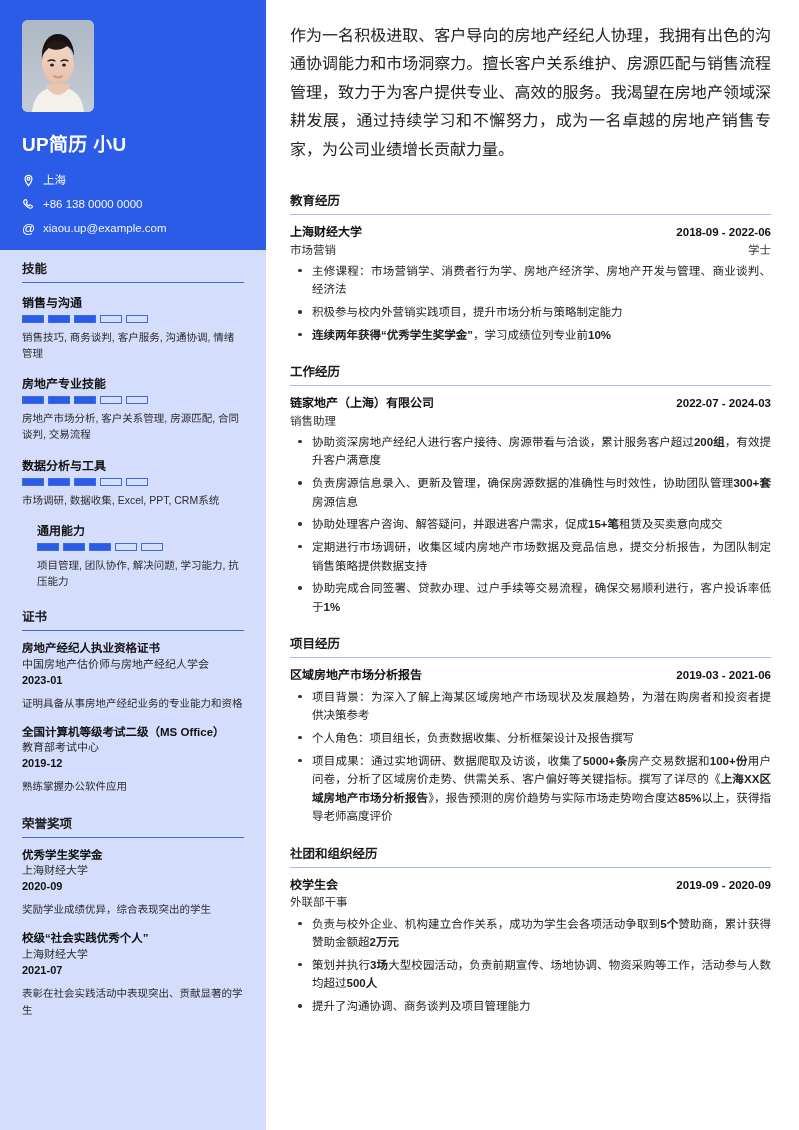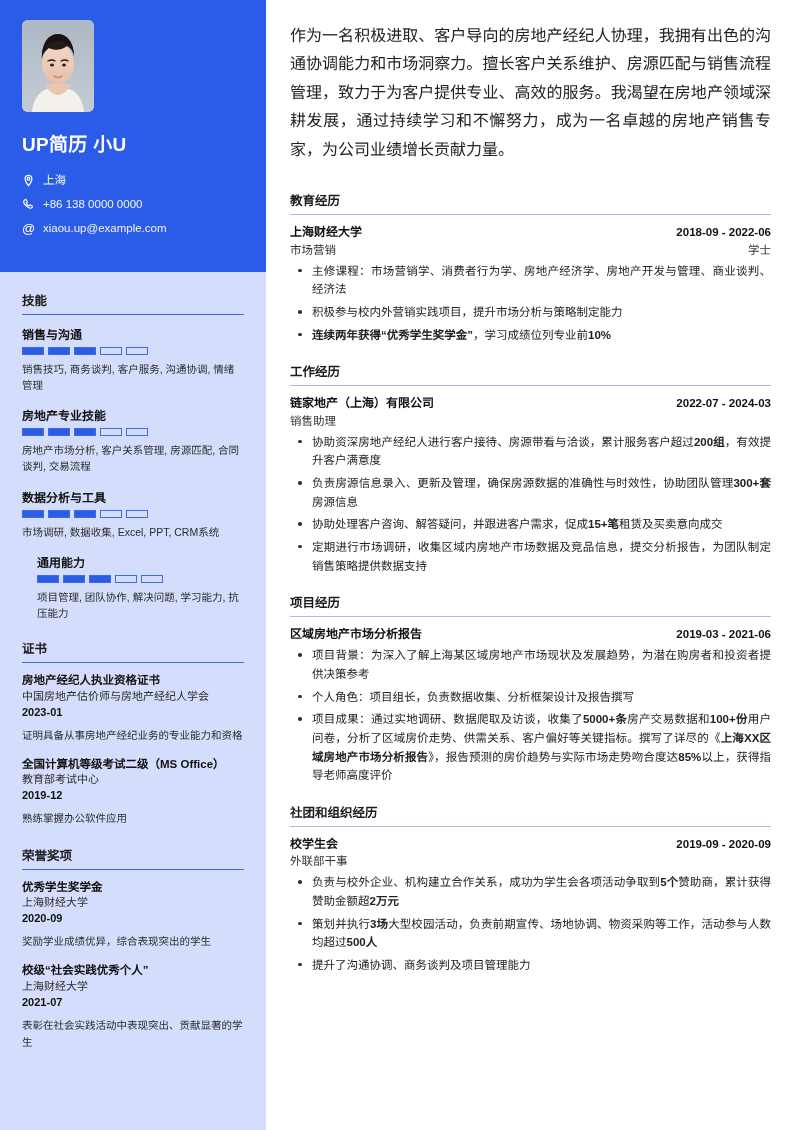--- a/index.html
+++ b/index.html
@@ -25,21 +25,21 @@
   .sidebar {
     width: 266px;
     flex: 0 0 266px;
     background: #d4ddfb;
     display: flex;
     flex-direction: column;
   }
 
   .sidebar-header {
     background: #2b5ce8;
-    padding: 20px 22px 36px 22px;
+    padding: 20px 22px 14px 22px;
     color: #ffffff;
   }
 
   .photo {
     width: 72px;
     height: 92px;
     border-radius: 6px;
     overflow: hidden;
     background: #b9c2cc;
     position: relative;
@@ -66,21 +66,21 @@
   }
   .contact-row:last-child { margin-bottom: 0; }
   .contact-ico {
     width: 13px; height: 13px;
     flex: 0 0 13px;
     display: flex; align-items: center; justify-content: center;
   }
   .contact-ico svg { width: 13px; height: 13px; fill: none; stroke: #ffffff; stroke-width: 1.5; }
   .contact-ico.at { font-size: 13px; line-height: 1; color: #fff; font-family: "Liberation Sans", sans-serif; }
 
-  .sidebar-body { padding: 18px 22px 10px 22px; }
+  .sidebar-body { padding: 8px 22px 10px 22px; }
 
   .sb-section { margin-bottom: 17px; }
 
   .sb-title {
     font-size: 12.5px;
     font-weight: bold;
     color: #1b1b1b;
     padding-bottom: 5px;
     border-bottom: 1.4px solid #3f6ae0;
     margin-bottom: 10px;
@@ -402,20 +402,21 @@
           <span class="m-date">2022-07 - 2024-03</span>
         </div>
         <div class="m-line">
           <span class="m-role">销售助理</span>
         </div>
         <ul class="bullets">
             <li>协助资深房地产经纪人进行客户接待、房源带看与洽谈，累计服务客户超过<b>200组</b>，有效提升客户满意度</li>
             <li>负责房源信息录入、更新及管理，确保房源数据的准确性与时效性，协助团队管理<b>300+套</b>房源信息</li>
             <li>协助处理客户咨询、解答疑问，并跟进客户需求，促成<b>15+笔</b>租赁及买卖意向成交</li>
             <li>定期进行市场调研，收集区域内房地产市场数据及竞品信息，提交分析报告，为团队制定销售策略提供数据支持</li>
+            <li>协助完成合同签署、贷款办理、过户手续等交易流程，确保交易顺利进行，客户投诉率低于<b>1%</b></li>
           </ul>
       </div>
     </section>
 
     <section class="m-section">
       <div class="m-title">项目经历</div>
       <div class="m-entry">
         <div class="m-line">
           <span class="m-org">区域房地产市场分析报告</span>
           <span class="m-date">2019-03 - 2021-06</span>

